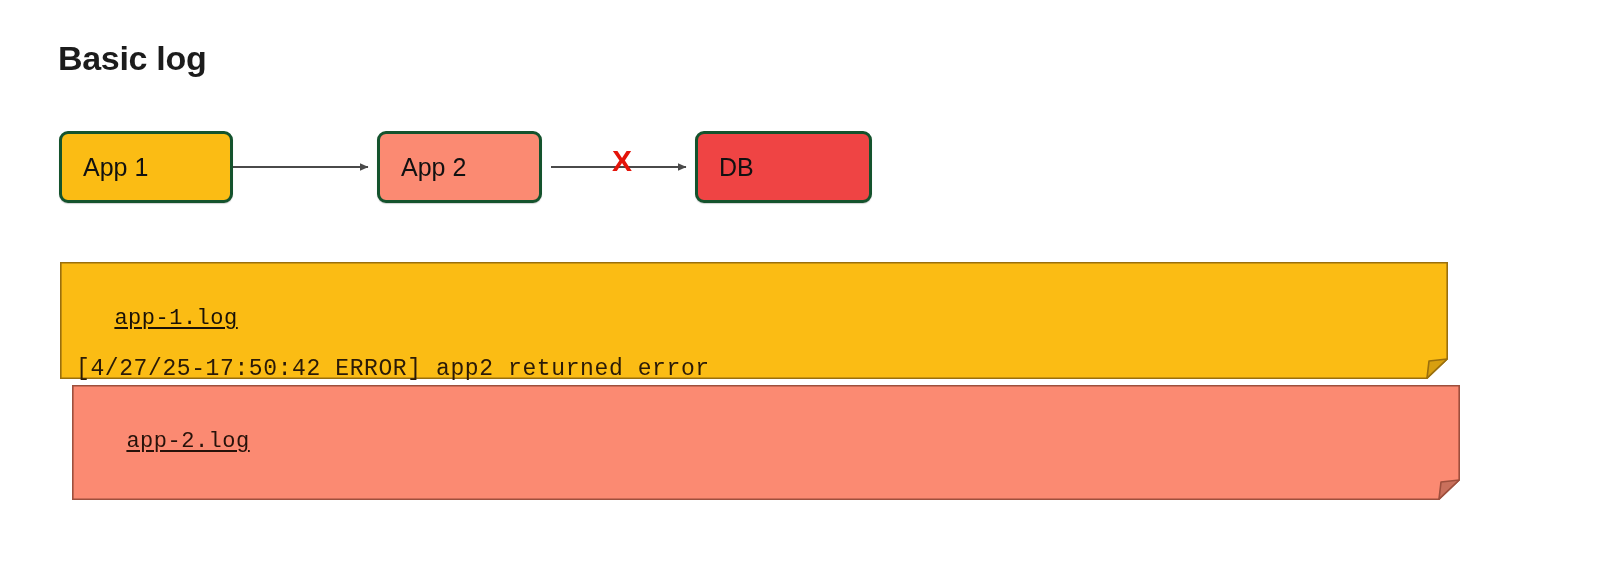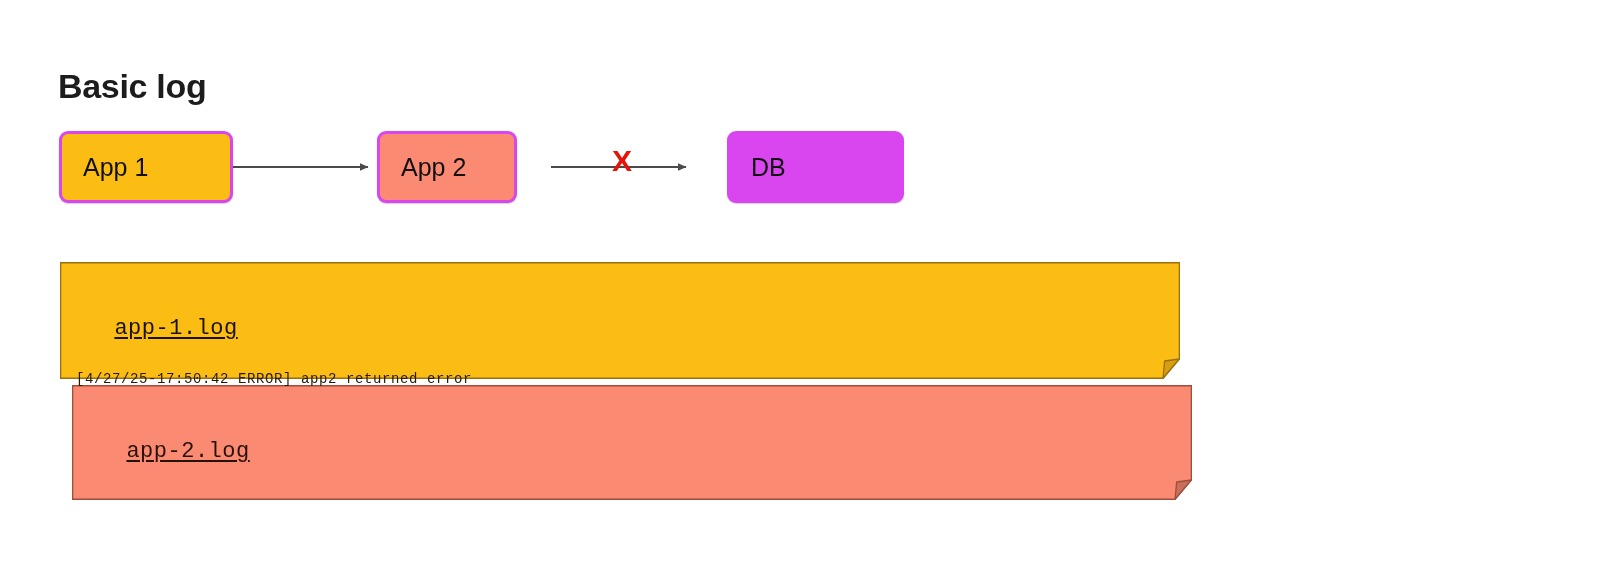--- a/index.html
+++ b/index.html
@@ -19,46 +19,45 @@
   #page-title {
     position: absolute;
     left: 58px;
     top: 36px;
     font-size: 34px;
     font-weight: bold;
     color: #1c1c1c;
     letter-spacing: -0.3px;
     line-height: 44px;
     white-space: pre;
-    margin-top: 28px;
   }
 
   
   #diagram {
     position: absolute;
     left: 0;
     top: 0;
     width: 1600px;
     height: 240px;
   }
   .node {
     position: absolute;
-    border: 3px solid #d946ef;
+    border: 3px solid #14532d;
     border-radius: 9px;
     box-sizing: border-box;
     display: flex;
     align-items: center;
     font-size: 25px;
     color: #111111;
     font-family: "Liberation Sans", sans-serif;
     padding-left: 21px;
     box-shadow: 0 1px 1px rgba(0,0,0,0.18);
   }
   #node-app1 { left: 59px;  top: 131px; width: 174px; height: 72px; }
-  #node-app2 { left: 377px; top: 131px; width: 140px; height: 72px; }
+  #node-app2 { left: 377px; top: 131px; width: 165px; height: 72px; }
   #node-db   { left: 695px; top: 131px; width: 177px; height: 72px; }
 
   .edge-svg {
     position: absolute;
     left: 0; top: 0;
     width: 1600px; height: 240px;
     pointer-events: none;
   }
   #x-marker {
     position: absolute;
@@ -69,23 +68,23 @@
     color: #e4140a;
     font-family: "Liberation Sans", sans-serif;
     line-height: 30px;
     letter-spacing: 0;
   }
 
   
   .log-card {
     position: absolute;
     left: 60px;
-    width: 1120px;
+    width: 1388px;
     box-sizing: border-box;
-    padding: 36px 0 0 16px;
+    padding: 26px 0 0 16px;
   }
   #log-card-0 { top: 262px; height: 117px; }
   #log-card-1 { top: 385px; height: 115px; margin-left: 12px; }
 
   .log-bg {
     position: absolute;
     inset: 0;
     width: 100%;
     height: 100%;
   }
@@ -98,21 +97,21 @@
   .log-filename {
     display: inline-block;
     font-size: 22px;
     color: #1a1207;
     text-decoration: underline;
     text-underline-offset: 3px;
     letter-spacing: 0.5px;
     margin-bottom: 5px;
   }
   .log-line {
-    font-size: 14px;
+    font-size: 23px;
     color: #2a1a08;
     letter-spacing: 0.6px;
     line-height: 30px;
   }
   #log-card-1 .log-filename,
   #log-card-1 .log-line { color: #26120a; }
 </style>
 </head>
 <body>
 
@@ -131,21 +130,21 @@
   </svg>
 
   <div class="node" id="node-app1" style="background:#FBBC14;">
     <span>App 1</span>
   </div>
 
   <div class="node" id="node-app2" style="background:#FB8A72;">
     <span>App 2</span>
   </div>
 
-  <div class="node" id="node-db" style="background:#d946ef;margin-left:32px;">
+  <div class="node" id="node-db" style="background:#ef4444;">
     <span>DB</span>
   </div>
 
   <div id="x-marker">X</div>
 </div>
 
 <div class="log-card" id="log-card-0">
   <svg class="log-bg" viewBox="0 0 1388 117" preserveAspectRatio="none" xmlns="http://www.w3.org/2000/svg">
     <path d="M0.8,0.8 H1387.2 V97 L1367,116.2 H0.8 Z" fill="#FBBC14" stroke="#9a6f0d" stroke-width="1.6"></path>
     <path d="M1387.2,97 L1367,116.2 L1369,99 Z" fill="#d79f10" stroke="#9a6f0d" stroke-width="1.6" stroke-linejoin="round"></path>

